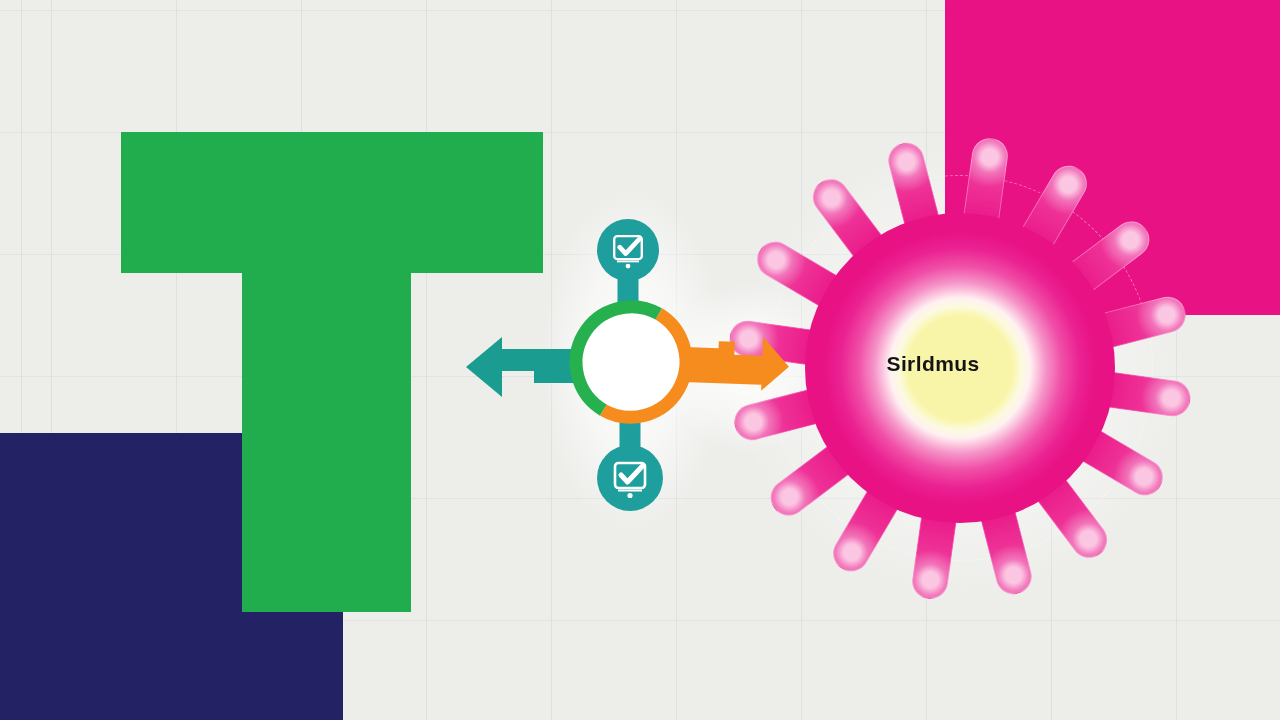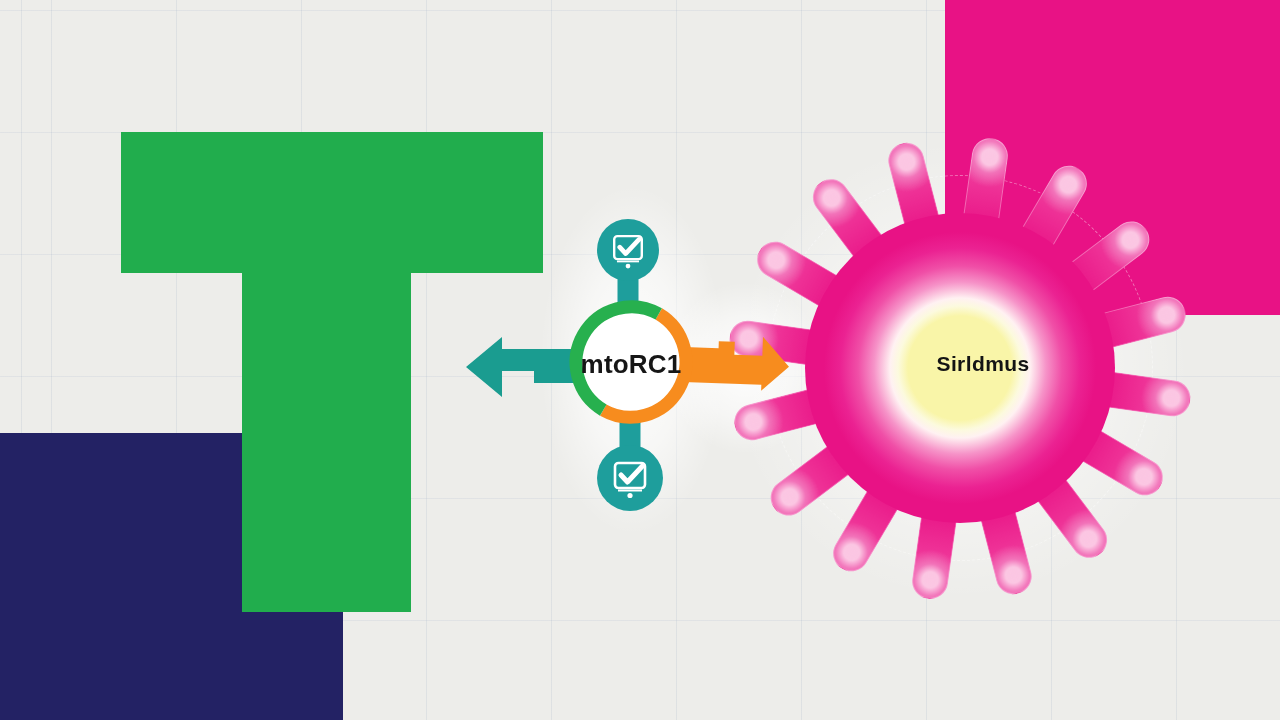--- a/index.html
+++ b/index.html
@@ -35,21 +35,21 @@
       radial-gradient(circle at 50% 16%, rgba(252,205,230,.95) 0 8px, rgba(243,132,194,.75) 16px, rgba(240,80,170,0) 30px),
       linear-gradient(0deg, #E81285 18%, #EE2F95 55%, #F159AC 100%);
     transform:rotate(var(--a)) translateY(-175px);
   }
   .virus-body{
     left:805px;top:213px;width:310px;height:310px;border-radius:50%;
     background:radial-gradient(155px circle at 50% 50%,
       #F9F5A8 0 52px, #FCFADE 62px, #FFF1F2 70px, #F693C8 86px,
       #F04FA7 102px, #EB2292 120px, #E81285 136px);
   }
-  .cell-label{left:903px;top:352px;width:160px;text-align:center;
+  .cell-label{left:853px;top:352px;width:160px;text-align:center;
     font-size:21px;font-weight:700;color:#141414;letter-spacing:.4px;}
   .hub-label{left:561px;top:349px;width:140px;text-align:center;
     font-size:26px;font-weight:700;color:#161616;letter-spacing:.2px;}
   .hub-svg{left:440px;top:190px;width:380px;height:340px;}
 </style>
 </head>
 <body>
 
 <div class="stage">
 
@@ -112,15 +112,14 @@
     </g>
 
     <g>
       <circle cx="190" cy="288" r="33" fill="#1E9E9C"></circle>
       <g transform="translate(190 287)">
         <use href="#checkicon"></use>
       </g>
     </g>
   </svg>
 
-  <div class="abs hub-label">mtoRC1</div>
 
 </div>
 
 </body></html>

